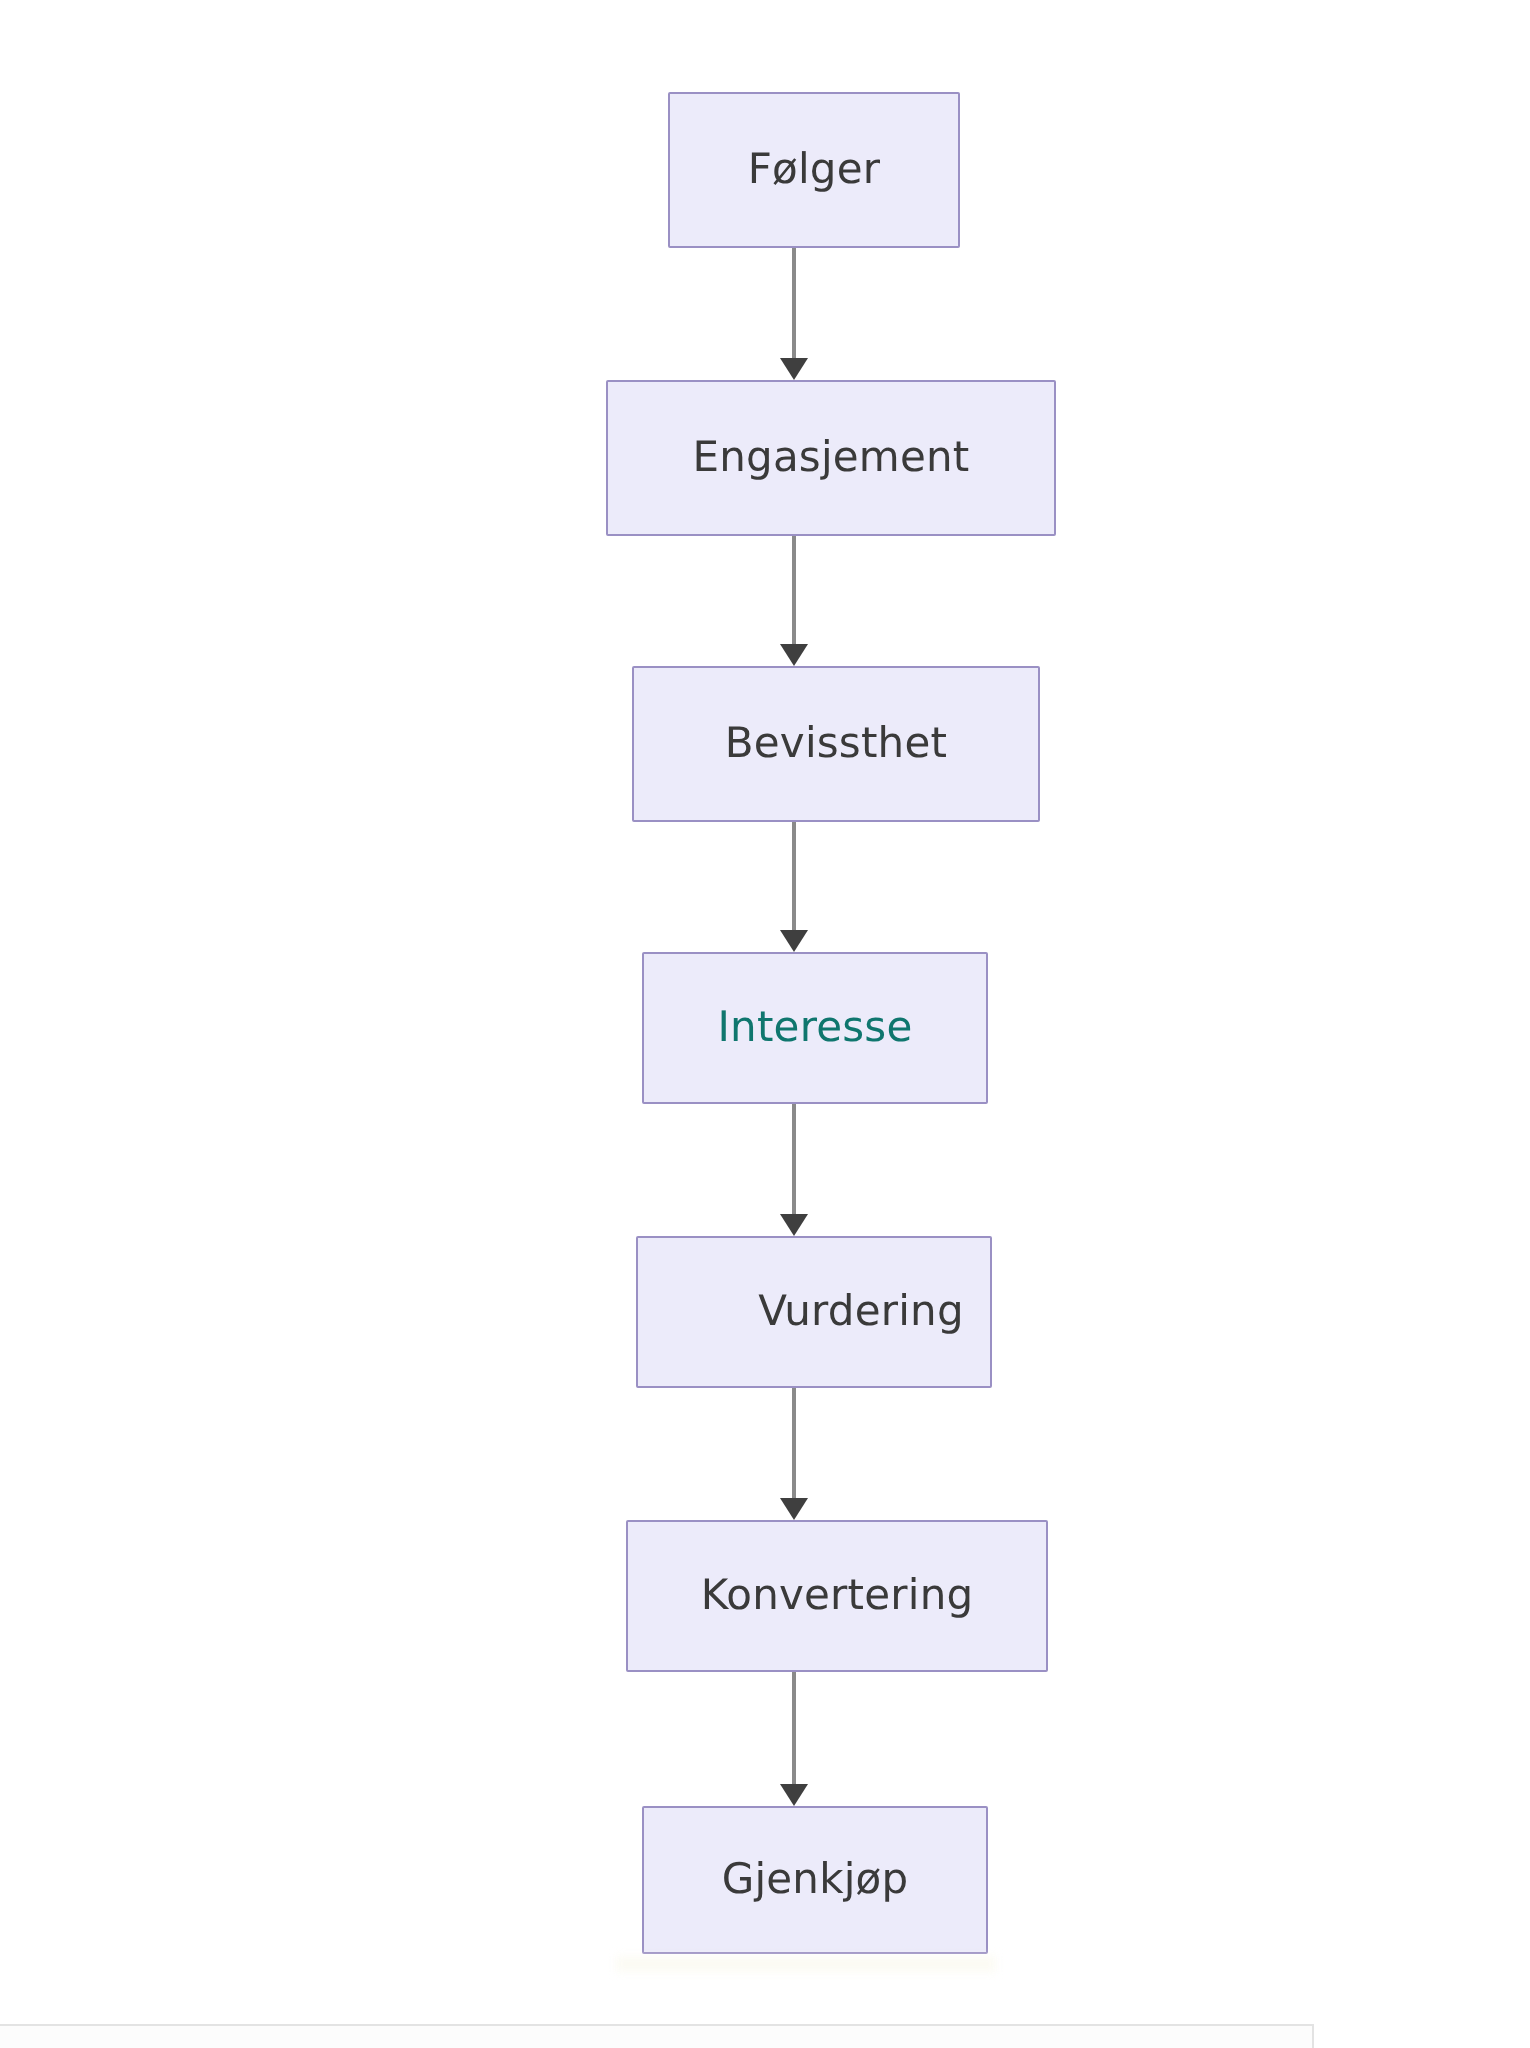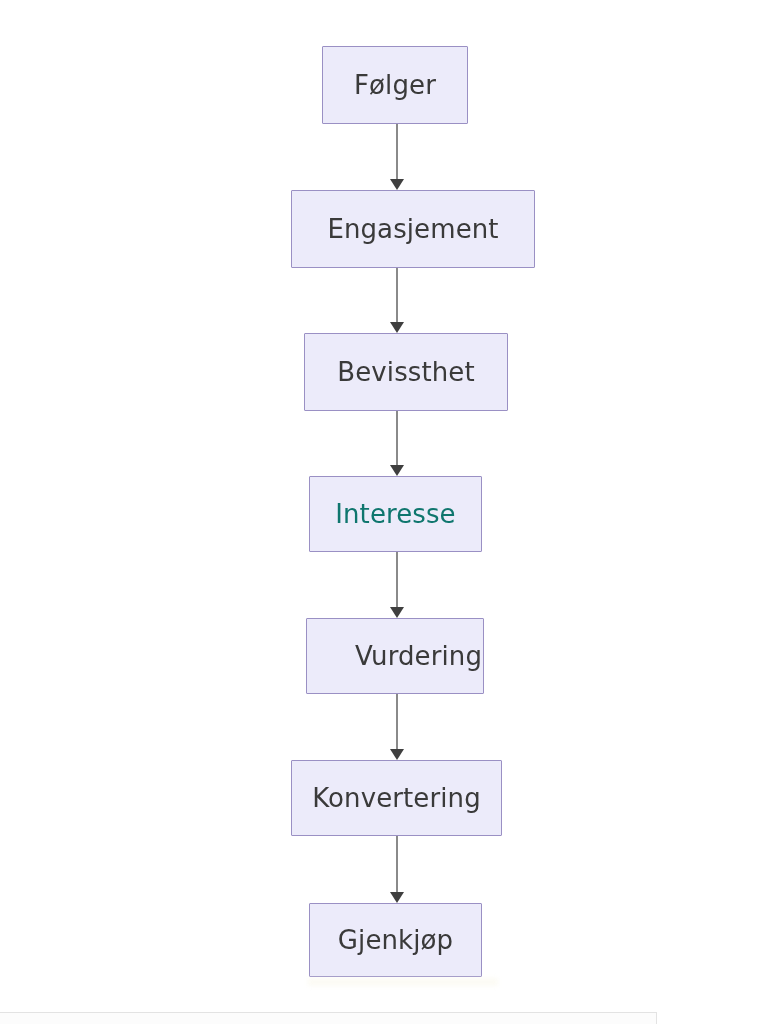--- a/index.html
+++ b/index.html
@@ -28,26 +28,27 @@
   .flow-node {
     position: absolute;
     box-sizing: border-box;
     background: #ecebfa;
     border: 1.4px solid #9a90c4;
     border-radius: 1px;
     display: flex;
     align-items: center;
     justify-content: center;
     color: #3a3a3a;
-    font-size: 26px;
+    font-size: 21px;
     font-weight: 400;
     letter-spacing: 0.1px;
     line-height: 1;
     white-space: nowrap;
     box-shadow: 0 0 0 0.5px rgba(255,255,255,0.0);
+    margin-left: 12px;
   }
 
   .flow-node .node-label {
     display: block;
     transform: translateY(-0.5px);
   }
 
   
   #connectors {
     position: absolute;
@@ -103,37 +104,37 @@
         <polygon points="390,607 404,607 397,618"></polygon>
         <polygon points="390,749 404,749 397,760"></polygon>
         <polygon points="390,892 404,892 397,903"></polygon>
       </g>
   </svg>
 
   <div class="flow-node" style="left: 322px; top: 46px; width: 146px; height: 78px; background: rgb(236, 235, 250); border-color: rgb(154, 144, 196); color: rgb(58, 58, 58);">
     <span class="node-label">Følger</span>
   </div>
 
-  <div class="flow-node" style="left: 291px; top: 190px; width: 244px; height: 78px; background: rgb(236, 235, 250); border-color: rgb(154, 144, 196); color: rgb(58, 58, 58);">
+  <div class="flow-node" style="left: 291px; top: 190px; width: 225px; height: 78px; background: rgb(236, 235, 250); border-color: rgb(154, 144, 196); color: rgb(58, 58, 58);">
     <span class="node-label">Engasjement</span>
   </div>
 
   <div class="flow-node" style="left: 304px; top: 333px; width: 204px; height: 78px; background: rgb(236, 235, 250); border-color: rgb(154, 144, 196); color: rgb(58, 58, 58);">
     <span class="node-label">Bevissthet</span>
   </div>
 
   <div class="flow-node" style="left: 309px; top: 476px; width: 173px; height: 76px; background: rgb(236, 235, 250); border-color: rgb(154, 144, 196); color: #0f766e;">
     <span class="node-label">Interesse</span>
   </div>
 
   <div class="flow-node" style="left: 306px; top: 618px; width: 178px; height: 76px; background: rgb(236, 235, 250); border-color: rgb(154, 144, 196); color: rgb(58, 58, 58); padding-left: 47px;">
     <span class="node-label">Vurdering</span>
   </div>
 
-  <div class="flow-node" style="left: 291px; top: 760px; width: 211px; height: 76px; background: rgb(236, 235, 250); border-color: rgb(154, 144, 196); color: rgb(58, 58, 58);">
+  <div class="flow-node" style="left: 301px; top: 760px; width: 211px; height: 76px; background: rgb(236, 235, 250); border-color: rgb(154, 144, 196); color: rgb(58, 58, 58);">
     <span class="node-label">Konvertering</span>
   </div>
 
   <div class="flow-node" style="left: 309px; top: 903px; width: 173px; height: 74px; background: rgb(236, 235, 250); border-color: rgb(154, 144, 196); color: rgb(58, 58, 58);">
     <span class="node-label">Gjenkjøp</span>
   </div>
 
   <div id="faint-smudge"></div>
 </div>
 

